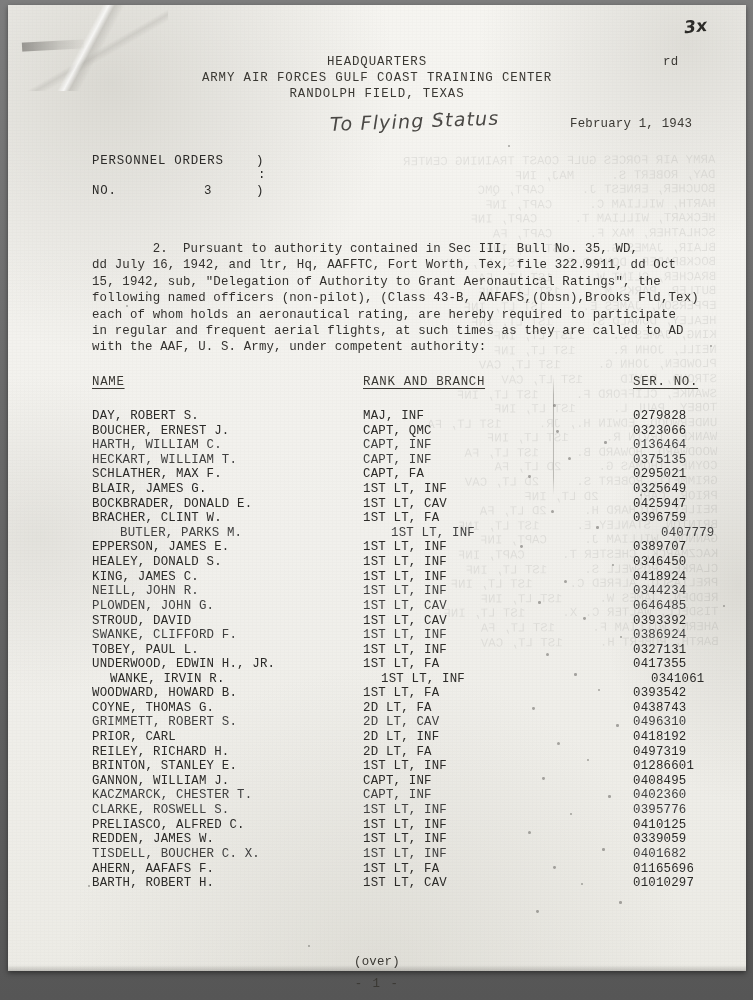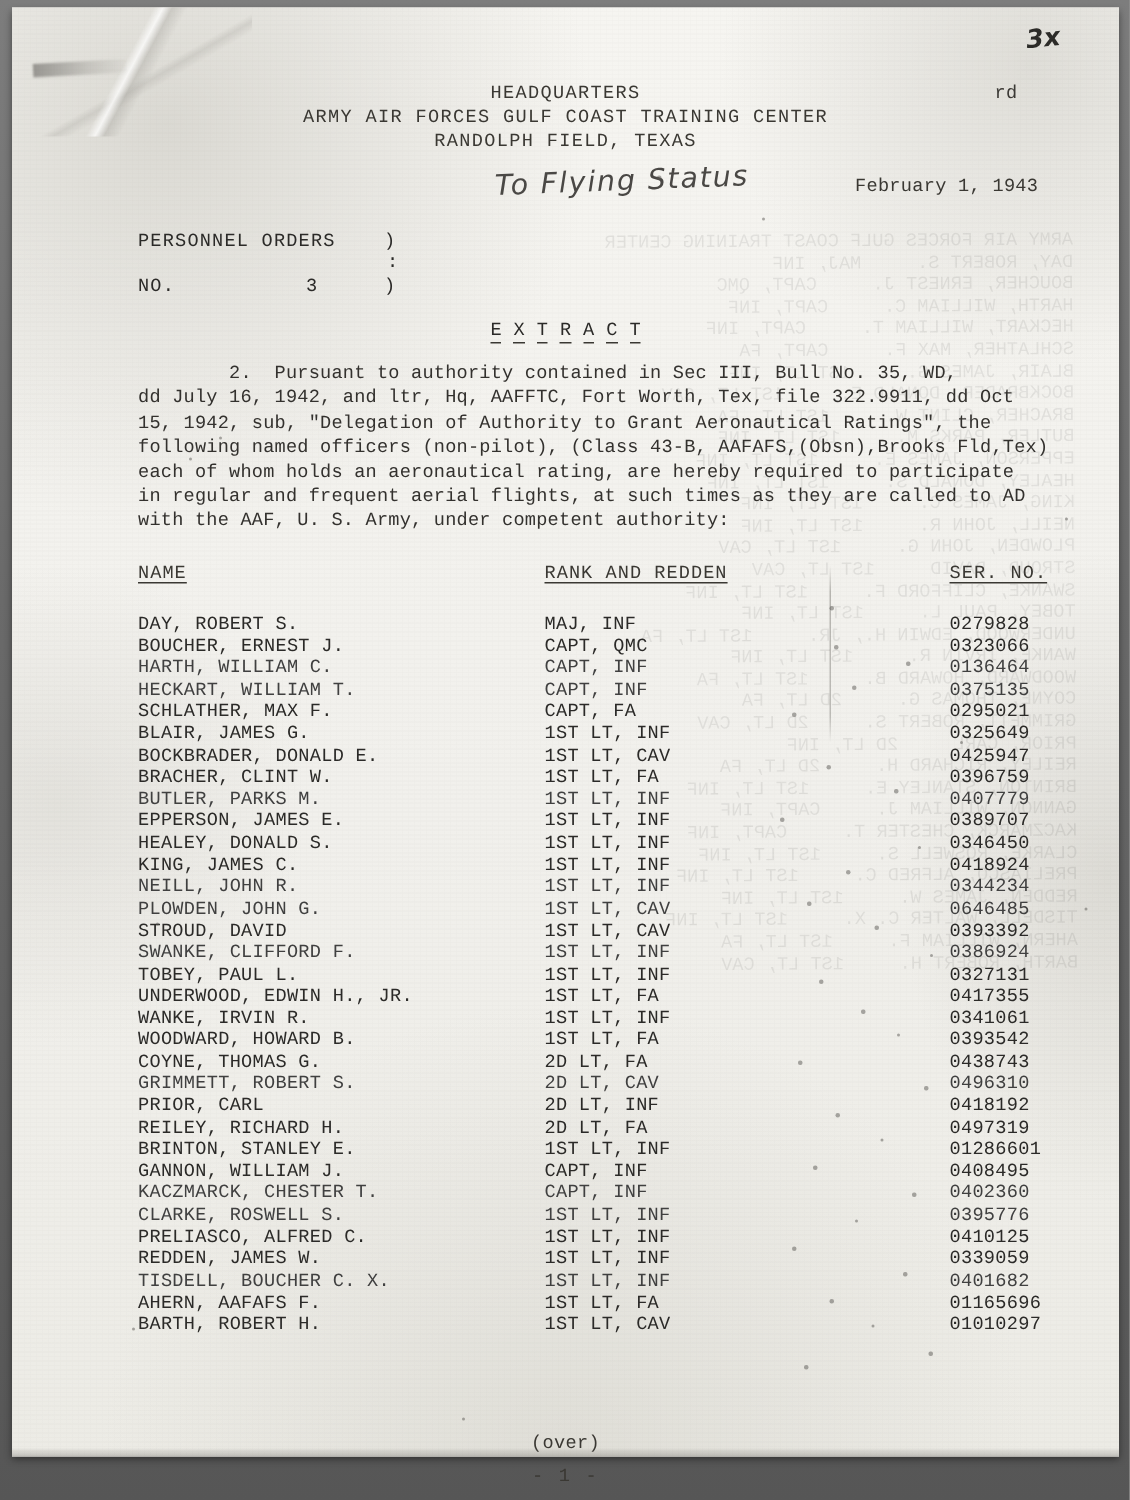--- a/index.html
+++ b/index.html
@@ -271,33 +271,32 @@
     <div class="t" id="handwritten">To Flying Status</div>
     <div class="t" id="doc-date">February 1, 1943</div>
 
     <div class="t" id="po-label">PERSONNEL ORDERS</div>
     <div class="t" id="po-paren1">)</div>
     <div class="t" id="po-colon">:</div>
     <div class="t" id="po-no">NO.</div>
     <div class="t" id="po-num">3</div>
     <div class="t" id="po-paren2">)</div>
 
-    <div class="t" id="extract"><span>E</span><span>X</span><span>T</span><span>R</span><span>A</span><span>C</span><span>T</span></div>
 
     <div class="t" id="para">        2.  Pursuant to authority contained in Sec III, Bull No. 35, WD,
 dd July 16, 1942, and ltr, Hq, AAFFTC, Fort Worth, Tex, file 322.9911, dd Oct
 15, 1942, sub, "Delegation of Authority to Grant Aeronautical Ratings", the
 following named officers (non-pilot), (Class 43-B, AAFAFS,(Obsn),Brooks Fld,Tex)
 each of whom holds an aeronautical rating, are hereby required to participate
 in regular and frequent aerial flights, at such times as they are called to AD
 with the AAF, U. S. Army, under competent authority:</div>
 
     <div id="tbl-head" style="position:absolute; left:0; width:100%;">
       <div class="t col-name">NAME</div>
-      <div class="t col-rank">RANK AND REDDEN</div>
+      <div class="t col-rank">RANK AND BRANCH</div>
       <div class="t col-ser">SER. NO.</div>
     </div>
 
     <div id="tbl-rows">
         <div class="row" style="top: 0px;">
           <div class="t col-name">DAY, ROBERT S.</div>
           <div class="t col-rank">MAJ, INF</div>
           <div class="t col-ser">0279828</div>
         </div>
         <div class="row" style="top: 0.3px;">
@@ -328,21 +327,21 @@
         <div class="row" style="top: 0.2px; padding-left: 18px;">
           <div class="t col-name">BOCKBRADER, DONALD E.</div>
           <div class="t col-rank">1ST LT, CAV</div>
           <div class="t col-ser">0425947</div>
         </div>
         <div class="row" style="top: 0px;">
           <div class="t col-name">BRACHER, CLINT W.</div>
           <div class="t col-rank">1ST LT, FA</div>
           <div class="t col-ser">0396759</div>
         </div>
-        <div class="row" style="top: 0.3px;">
+        <div class="row" style="top: 0.3px; margin-left: 28px;">
           <div class="t col-name faint">BUTLER, PARKS M.</div>
           <div class="t col-rank faint">1ST LT, INF</div>
           <div class="t col-ser faint">0407779</div>
         </div>
         <div class="row" style="top: -0.2px;">
           <div class="t col-name">EPPERSON, JAMES E.</div>
           <div class="t col-rank">1ST LT, INF</div>
           <div class="t col-ser">0389707</div>
         </div>
         <div class="row" style="top: 0px;">
@@ -378,21 +377,21 @@
         <div class="row" style="top: 0px;">
           <div class="t col-name">TOBEY, PAUL L.</div>
           <div class="t col-rank">1ST LT, INF</div>
           <div class="t col-ser">0327131</div>
         </div>
         <div class="row" style="top: 0.3px;">
           <div class="t col-name">UNDERWOOD, EDWIN H., JR.</div>
           <div class="t col-rank">1ST LT, FA</div>
           <div class="t col-ser">0417355</div>
         </div>
-        <div class="row" style="top: 0px;">
+        <div class="row" style="top: 0px; margin-left: 18px;">
           <div class="t col-name">WANKE, IRVIN R.</div>
           <div class="t col-rank">1ST LT, INF</div>
           <div class="t col-ser">0341061</div>
         </div>
         <div class="row" style="top: -0.2px;">
           <div class="t col-name">WOODWARD, HOWARD B.</div>
           <div class="t col-rank">1ST LT, FA</div>
           <div class="t col-ser">0393542</div>
         </div>
         <div class="row" style="top: 0.2px;">

